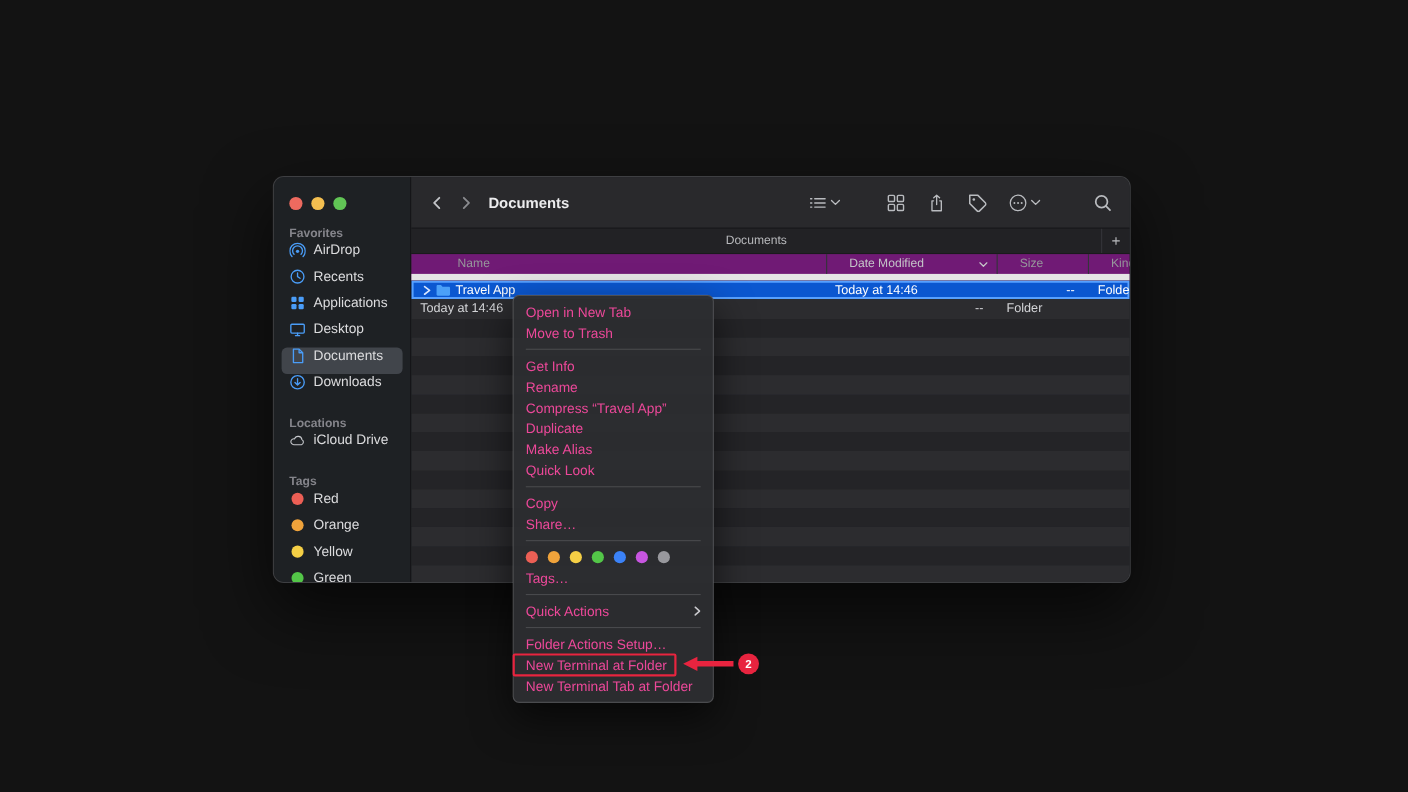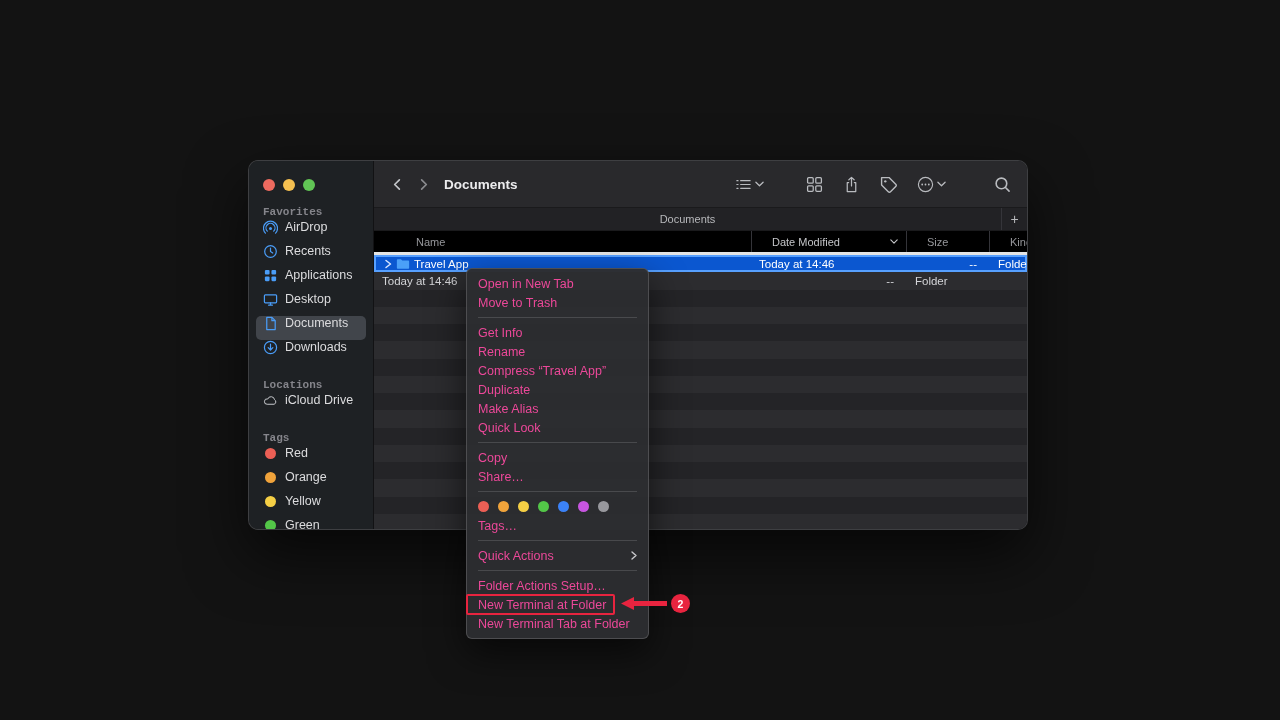--- a/index.html
+++ b/index.html
@@ -18,21 +18,21 @@
     position:absolute; left:248px; top:160px; width:780px; height:370px;
     border-radius:10px; border:1px solid rgba(255,255,255,.12);
     background:#242528; display:flex; overflow:hidden;
     box-shadow:0 25px 60px rgba(0,0,0,.65);
   }
   .sidebar { width:125px; flex-shrink:0; background:#1e2124; border-right:1px solid #121214; }
   .traffic-lights { display:flex; gap:8px; padding:18px 0 0 14px; }
   .tl { width:12px; height:12px; border-radius:50%; display:block; }
   .tl.red{background:#ed6a5f;} .tl.yellow{background:#f4bf50;} .tl.green{background:#61c555;}
 
-  .sidebar-section-title { font-size:11px; font-weight:700; color:#85858b; margin:15px 0 2px 14px;font-family:Liberation Mono, monospace; }
+  .sidebar-section-title { font-size:11px; font-weight:700; color:#85858b; margin:15px 0 2px 14px; }
   .side-item {
     display:flex; gap:7px; height:24px;
     margin:0 7px; padding:0 7px; border-radius:5px;
     color:#dcdcde; font-size:12.5px; white-space:nowrap;
   }
   .side-item.selected { background:#41454b; }
   .side-icon { width:15px; height:15px; display:flex; align-items:center; justify-content:center; color:#4a9df8; flex-shrink:0; }
   .side-icon svg { width:15px; height:15px; }
   [data-name="icloud-icon"] { color:#c6c8cc; }
   .dot { width:11px; height:11px; border-radius:50%; display:block; }
@@ -50,21 +50,21 @@
   .tb-chevron svg { width:9px; height:6px; }
   [data-name="toolbar-group-button"] { margin-left:22px; }
   [data-name="toolbar-search-button"] { margin-left:28px; }
 
   .tabbar { height:24px; background:#222225; border-top:1px solid #1a1a1c; border-bottom:1px solid #1a1a1c; display:flex; align-items:stretch; }
   .tab { flex:1; display:flex; align-items:center; justify-content:center; font-size:11px; color:#b7b8bb; }
   .add-tab { width:26px; border-left:1px solid #35353a; color:#b7b8bb; font-size:14px; line-height:1; }
 
   .colheaders {
     height:24px; display:grid; grid-template-columns:377px 155px 83px 1fr;
-    align-items:stretch; background:#000000; border-bottom:3px solid #e5e5e5;
+    align-items:stretch; background:#701a75; border-bottom:6px solid #e5e5e5;
     font-size:11px; color:#96979b;
   }
   .colheaders .col { display:flex; align-items:center; padding-left:20px; border-left:1px solid #343439; }
   .colheaders .col:first-child { border-left:none; padding-left:42px; }
   .colheaders .col.sorted { justify-content:space-between; padding-right:8px; color:#c4c5c8; }
   .sort-chevron svg { width:8px; height:5px; }
 
   .rows { flex:1; overflow:hidden; }
   .file-row {
     height:17.25px; display:grid; grid-template-columns:377px 155px 83px 1fr;

